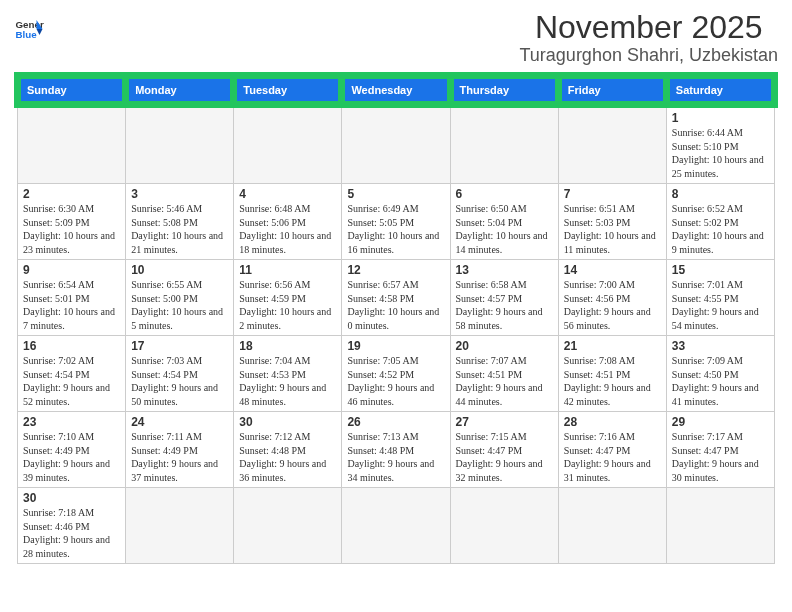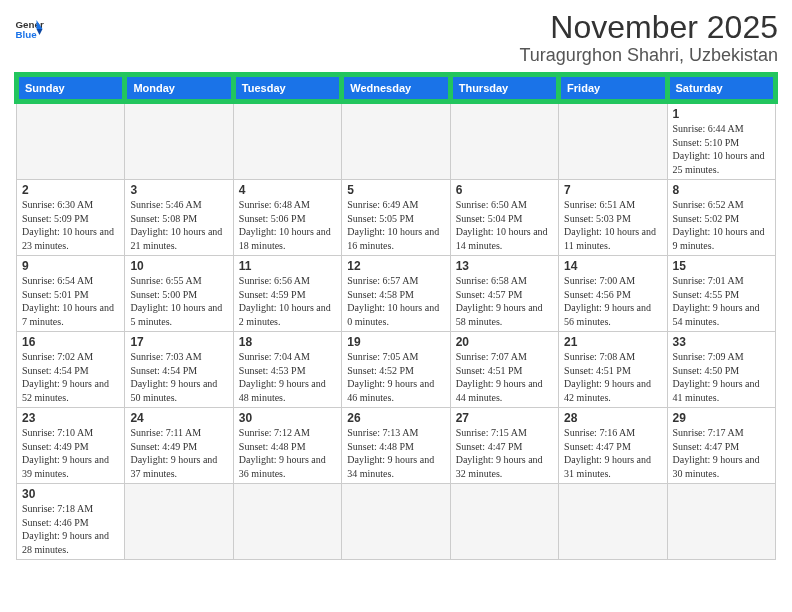--- a/index.html
+++ b/index.html
@@ -26,21 +26,21 @@
       display: flex;
       align-items: center;
       gap: 4px;
       margin-top: 4px;
     }
     .logo-icon {
       width: 30px;
       height: 30px;
     }
     .title-area {
-      text-align: right;
+      text-align: center;
     }
     .month-title {
       font-size: 32px;
       font-weight: 300;
       color: #333;
       line-height: 1.1;
     }
     .location {
       font-size: 18px;
       color: #555;
@@ -51,21 +51,21 @@
       border: 1px solid #ccc;
       font-size: 10.5px;
     }
     .calendar th {
       background: #1a73e8;
       color: #fff;
       text-align: left;
       padding: 5px 6px;
       font-size: 11px;
       font-weight: 600;
-      border: 5px solid #22c55e;
+      border: 7px solid #22c55e;
     }
     .calendar td {
       vertical-align: top;
       border: 1px solid #ccc;
       padding: 3px 5px;
       width: calc(100%/7);
       min-height: 68px;
       height: 68px;
       background: #fff;
     }

